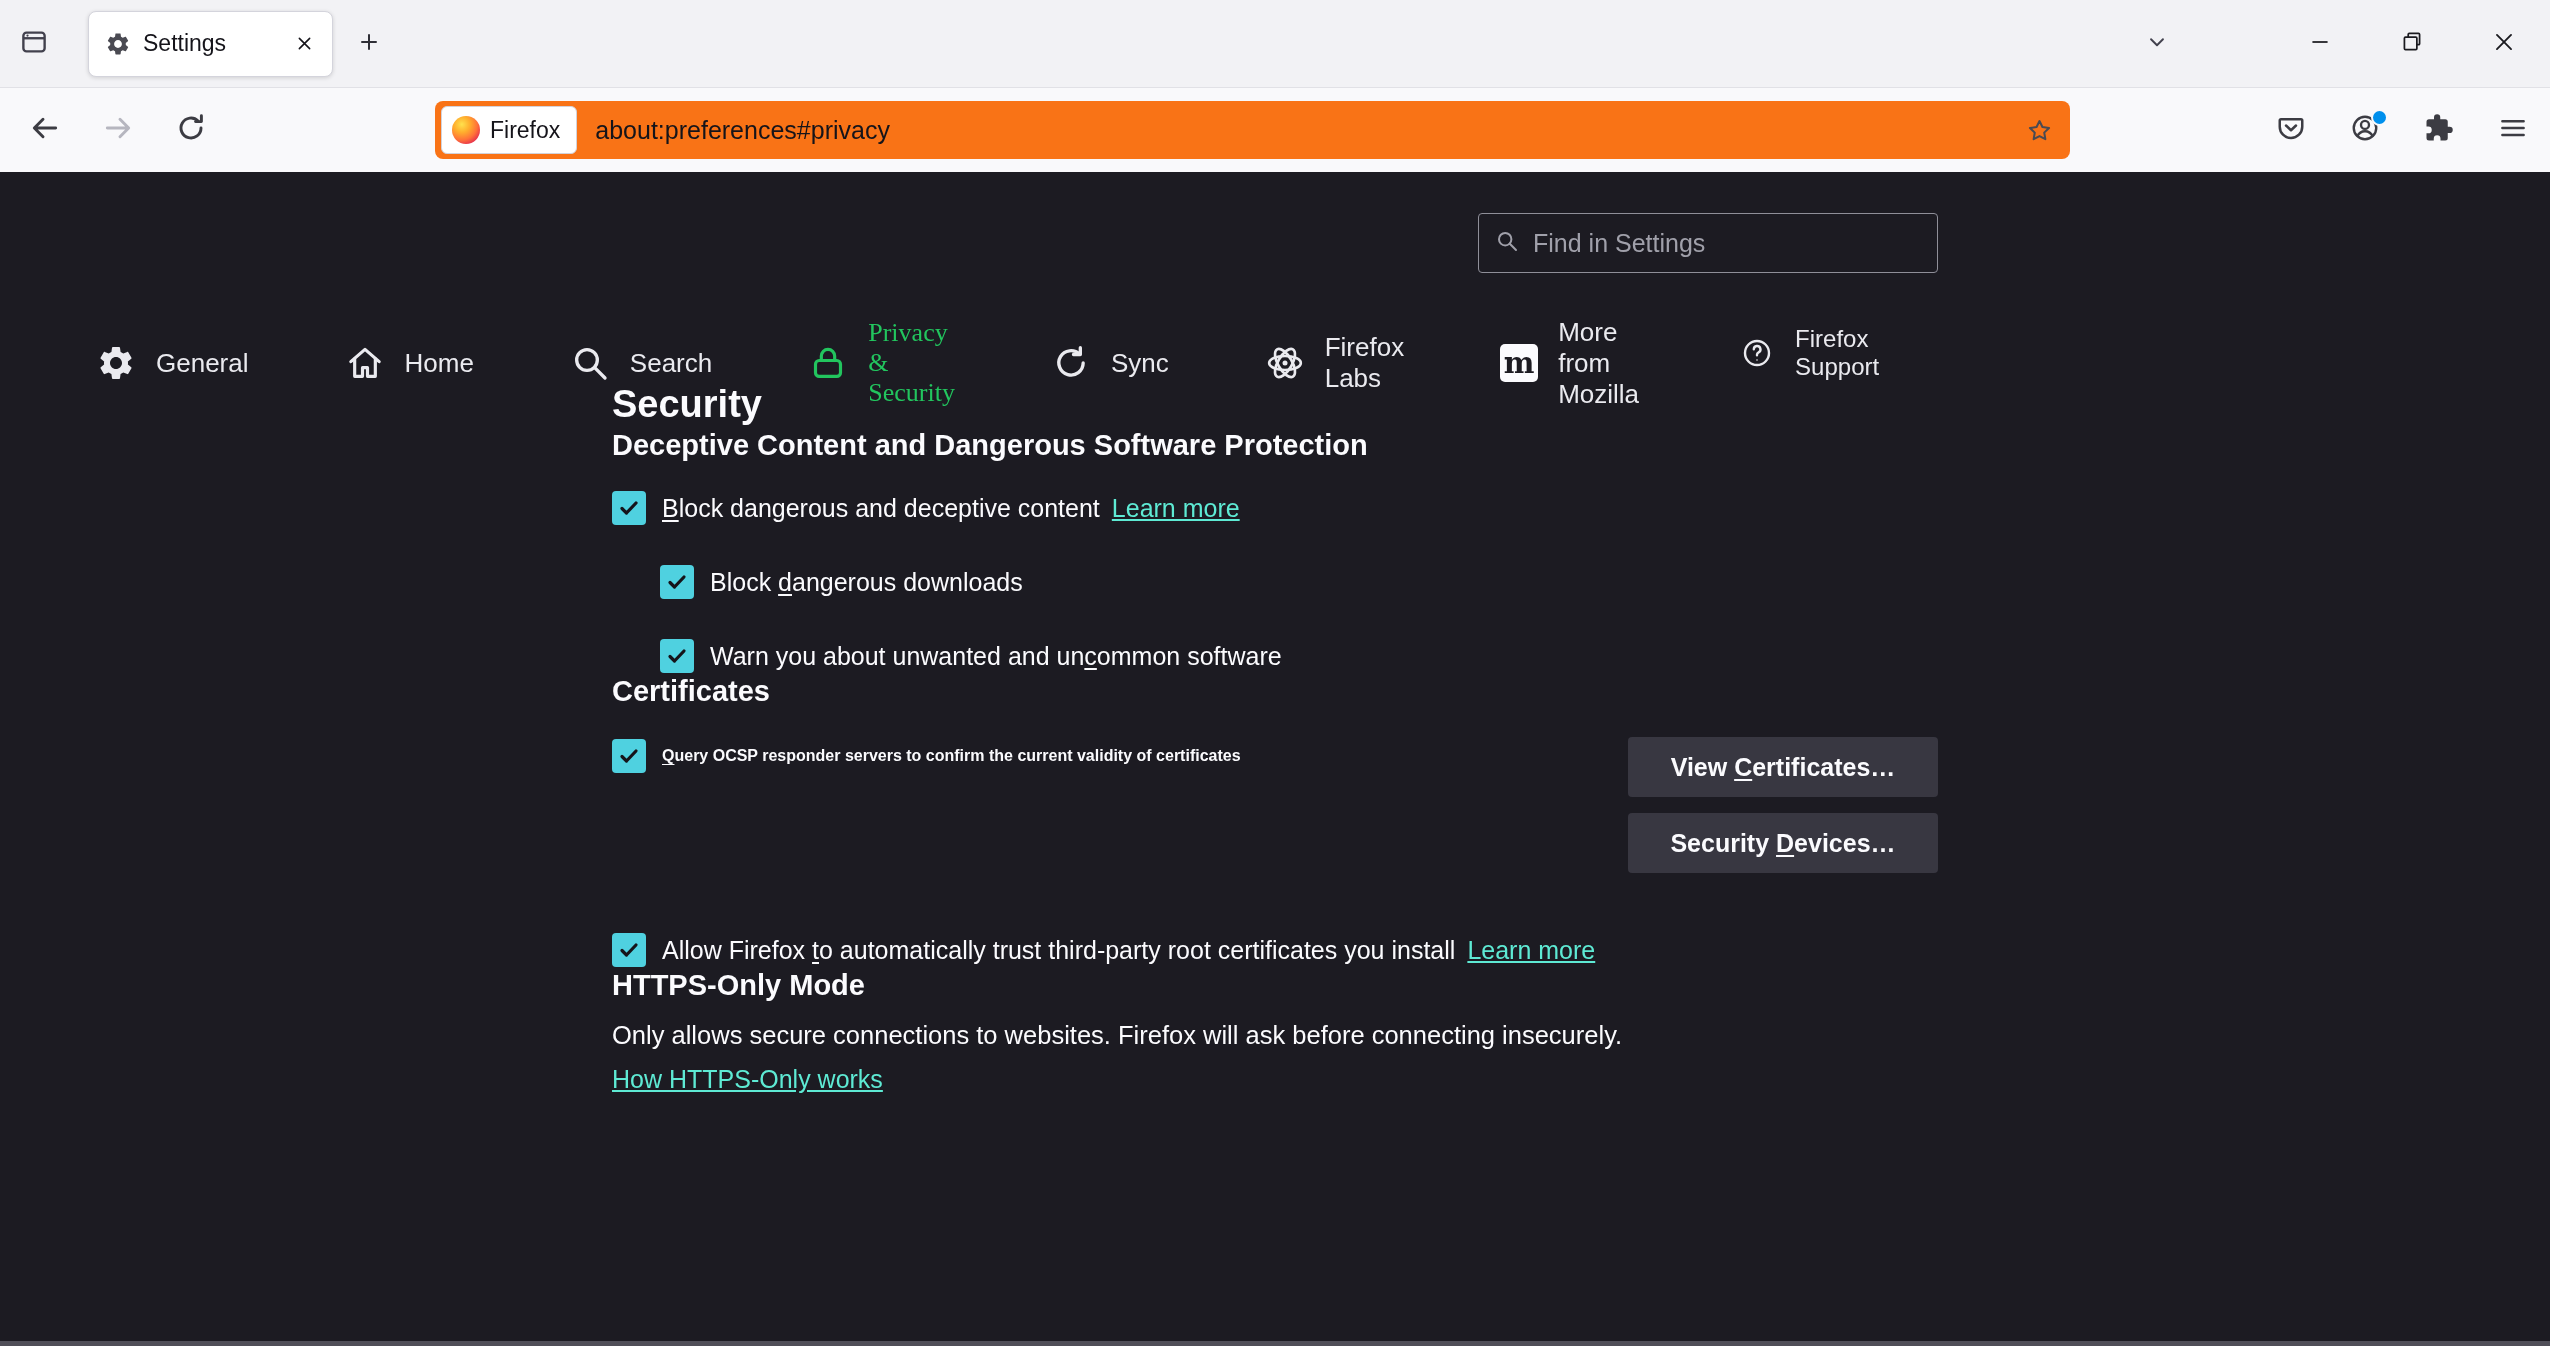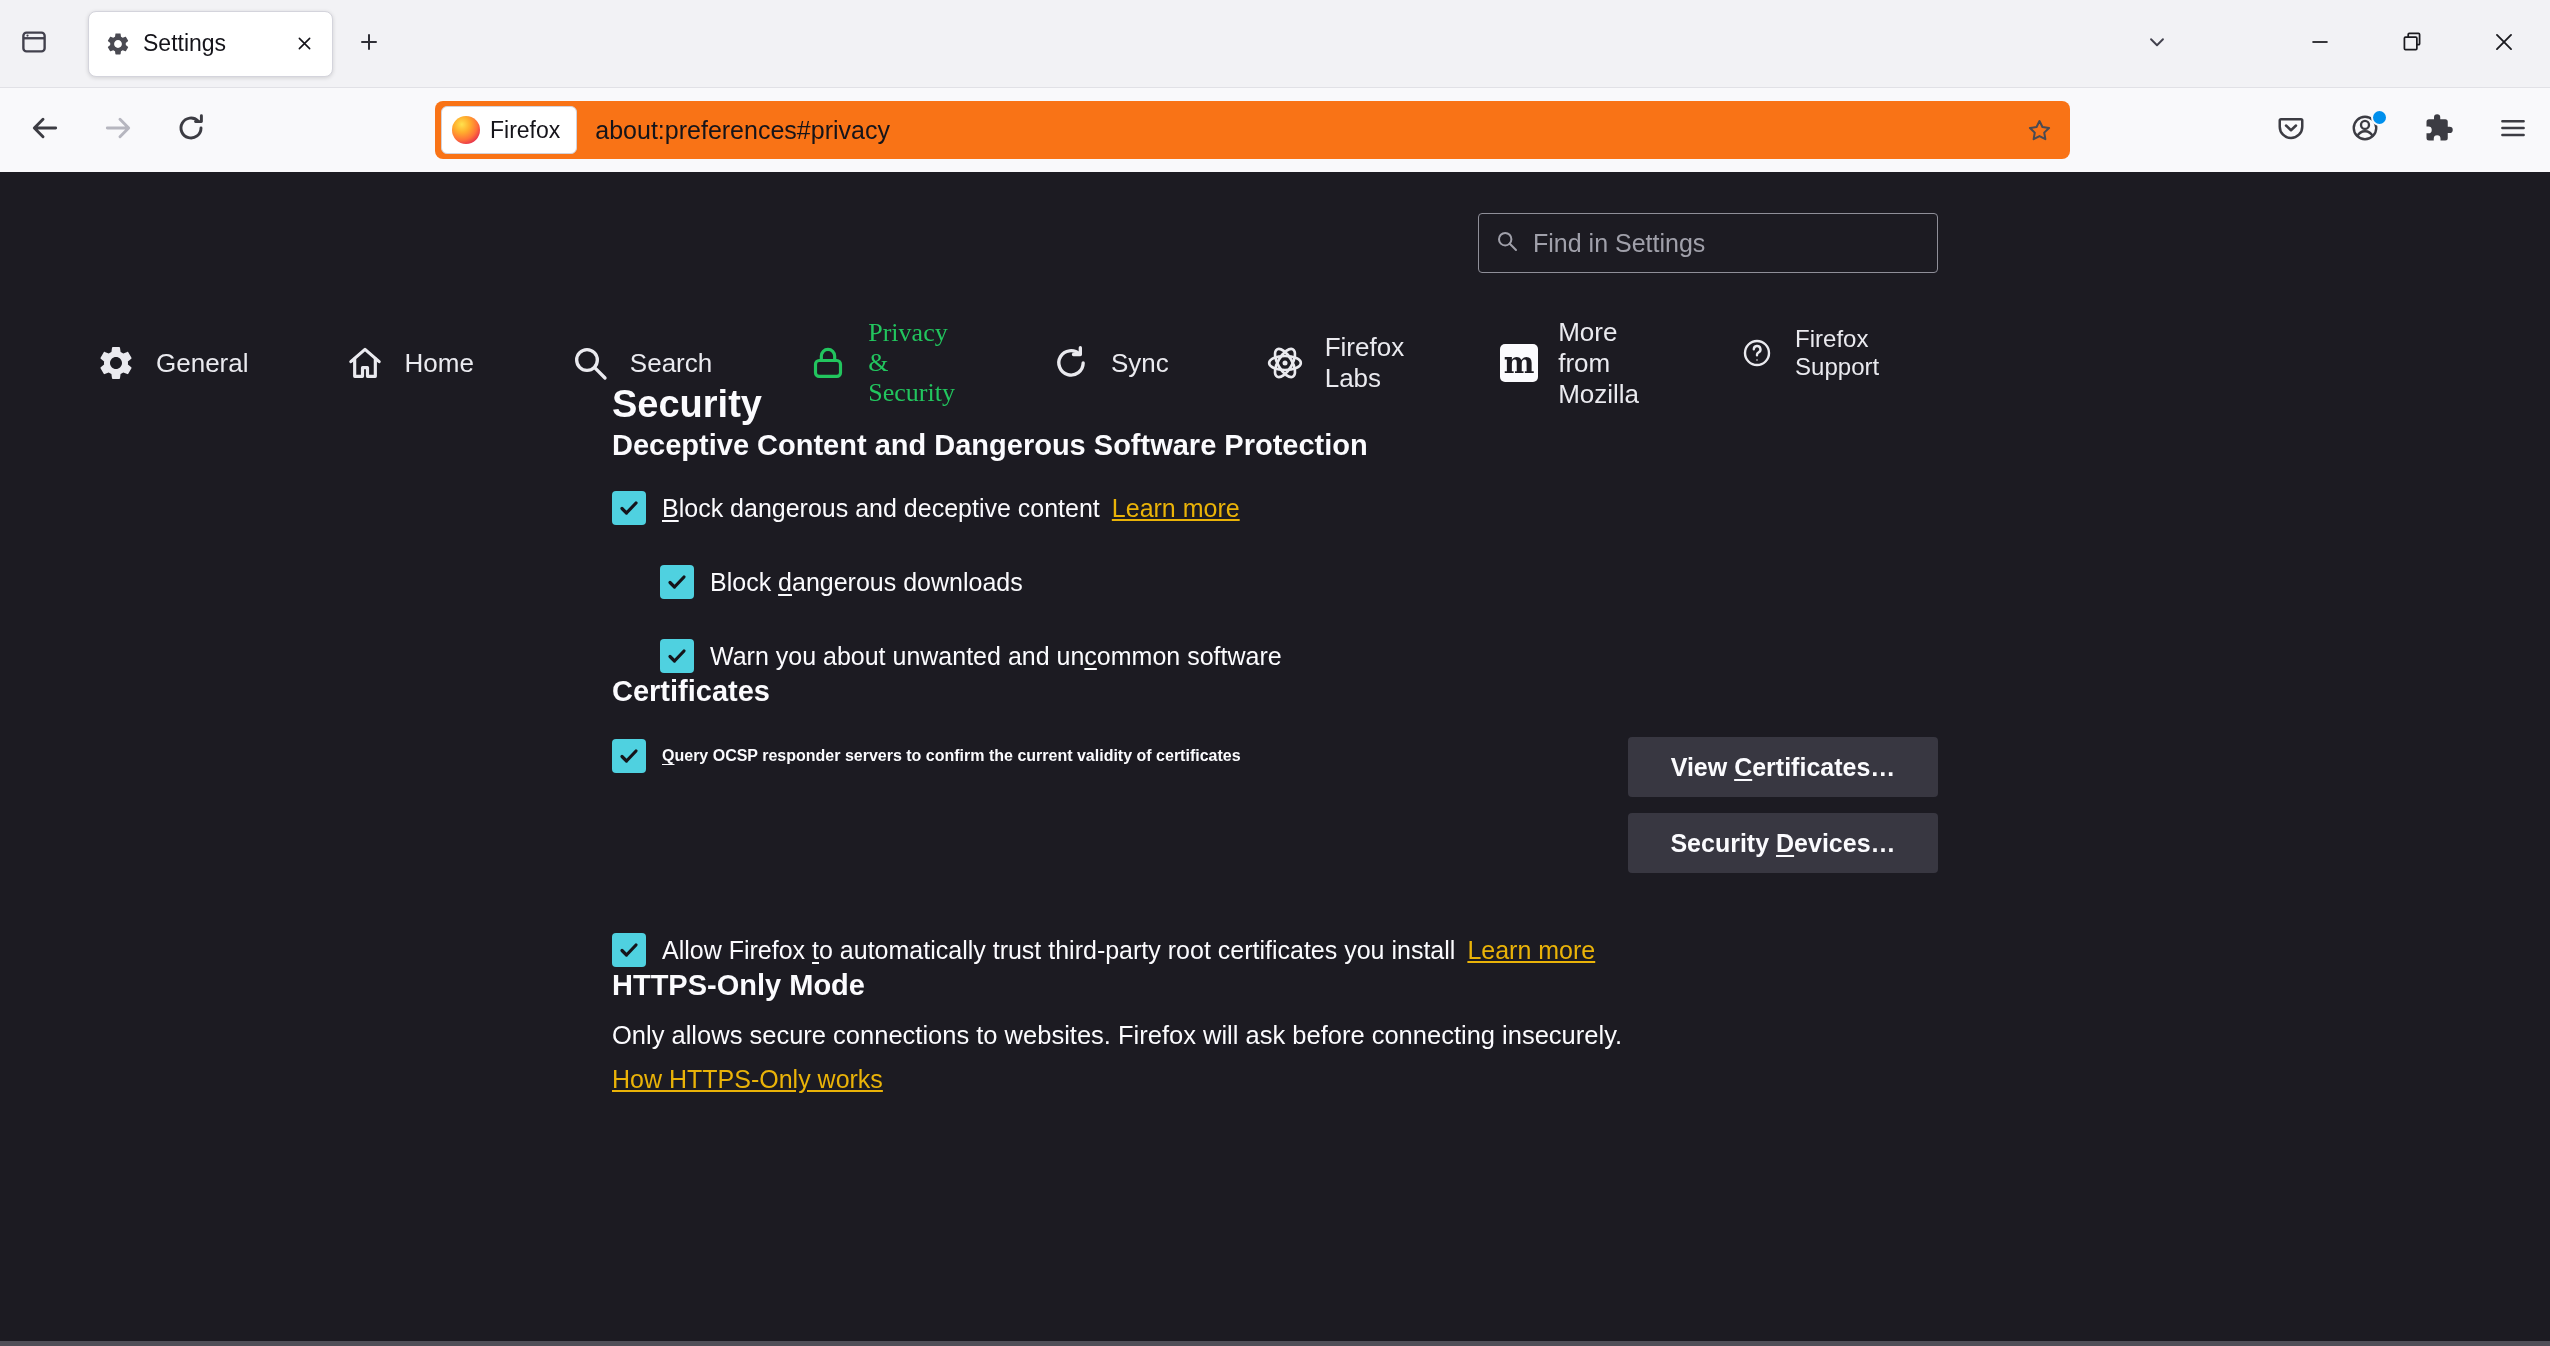--- a/index.html
+++ b/index.html
@@ -109,21 +109,21 @@
   .cb-row.first{margin-top:28px;}
   .cb-row.next{margin-top:40px;}
   .cb-row.indent{margin-left:48px;}
   .checkbox{
     width:34px;height:34px;border-radius:4px;background:#4fd1e0;flex:none;
     display:flex;align-items:center;justify-content:center;
   }
   .checkbox svg{width:24px;height:24px;}
   .cb-label{margin-left:16px;line-height:34px;}
   .ak{text-decoration:underline;text-underline-offset:3px;}
-  .lnk{color:#eab308;text-decoration:underline;margin-left:12px;cursor:pointer;white-space:nowrap;}
+  .lnk{color:#5eead4;text-decoration:underline;margin-left:12px;cursor:pointer;white-space:nowrap;}
 
   .cert-row{display:flex;align-items:flex-start;margin-top:28px;}
   .cert-left{display:flex;align-items:center;flex:1;font-weight:bold;}
   .cert-left .cb-label{line-height:37px;max-width:850px;}
   .cert-buttons{margin-left:auto;display:flex;flex-direction:column;align-items:flex-end;gap:16px;}
   .btn{
     height:60px;min-width:310px;padding:0 30px;background:#383741;color:#fbfbfe;
     font-family:"Liberation Sans",sans-serif;font-size:25px;font-weight:600;
     border:none;border-radius:4px;display:flex;align-items:center;justify-content:center;cursor:pointer;
   }

